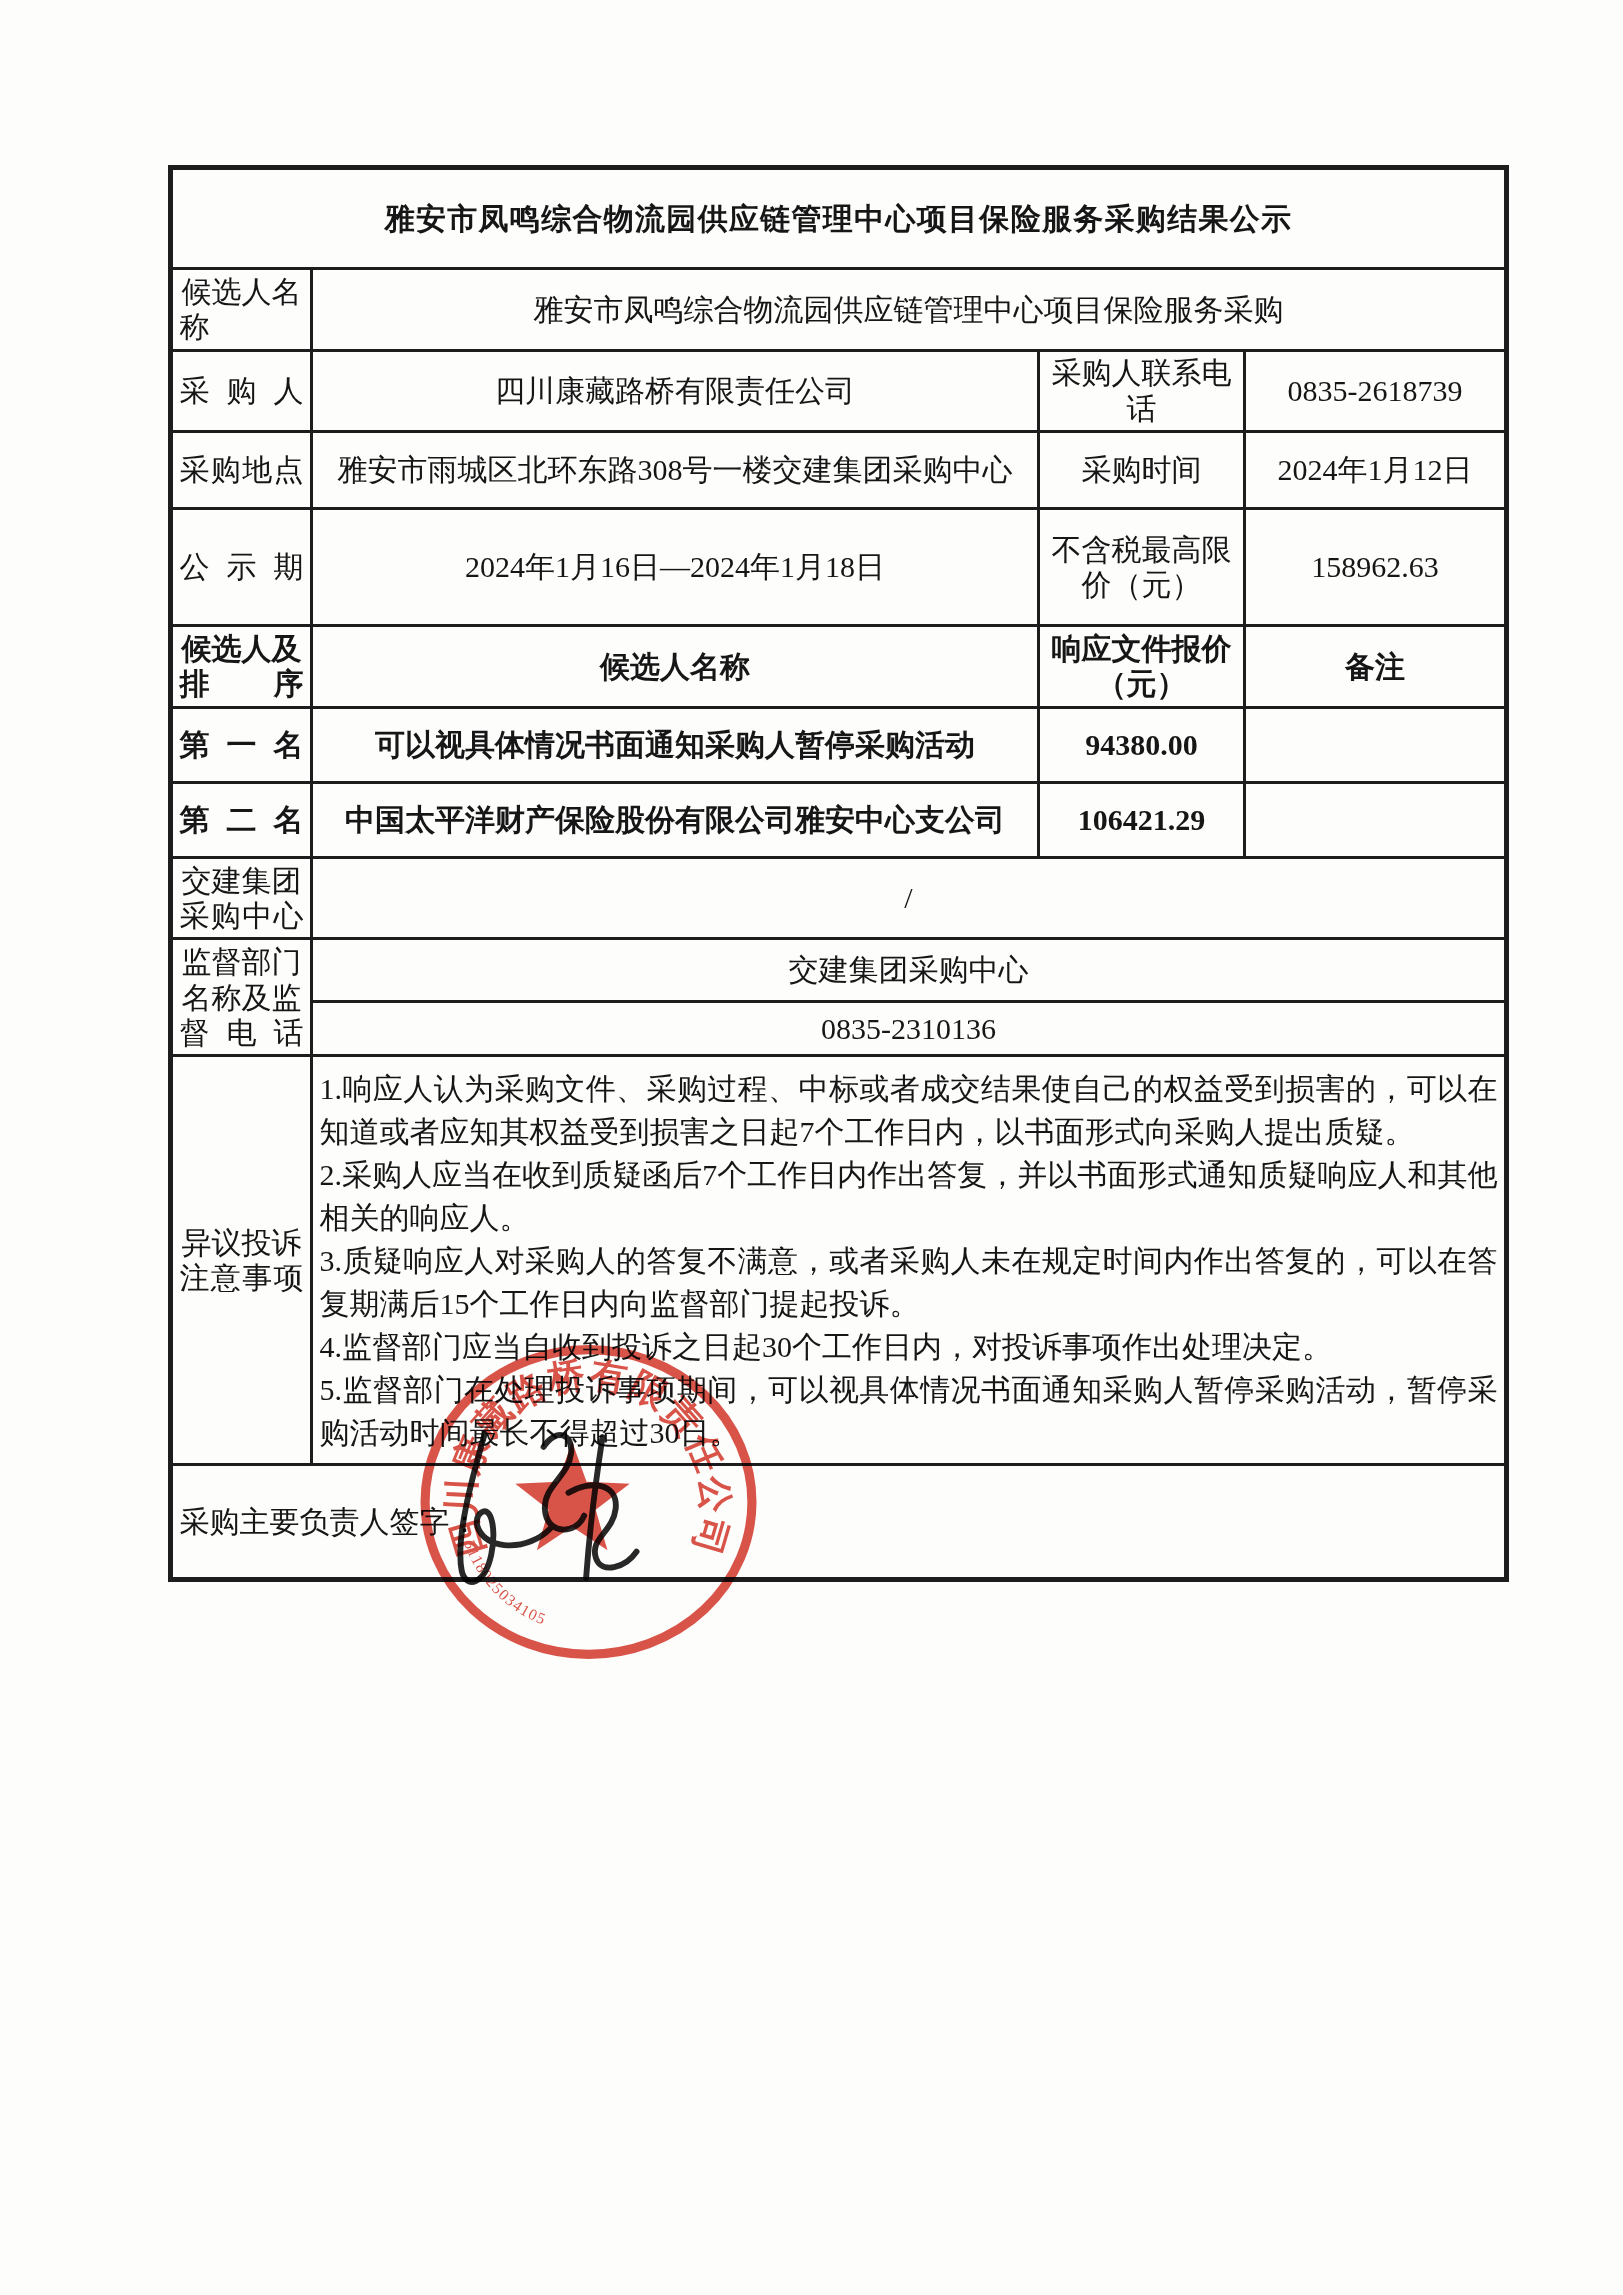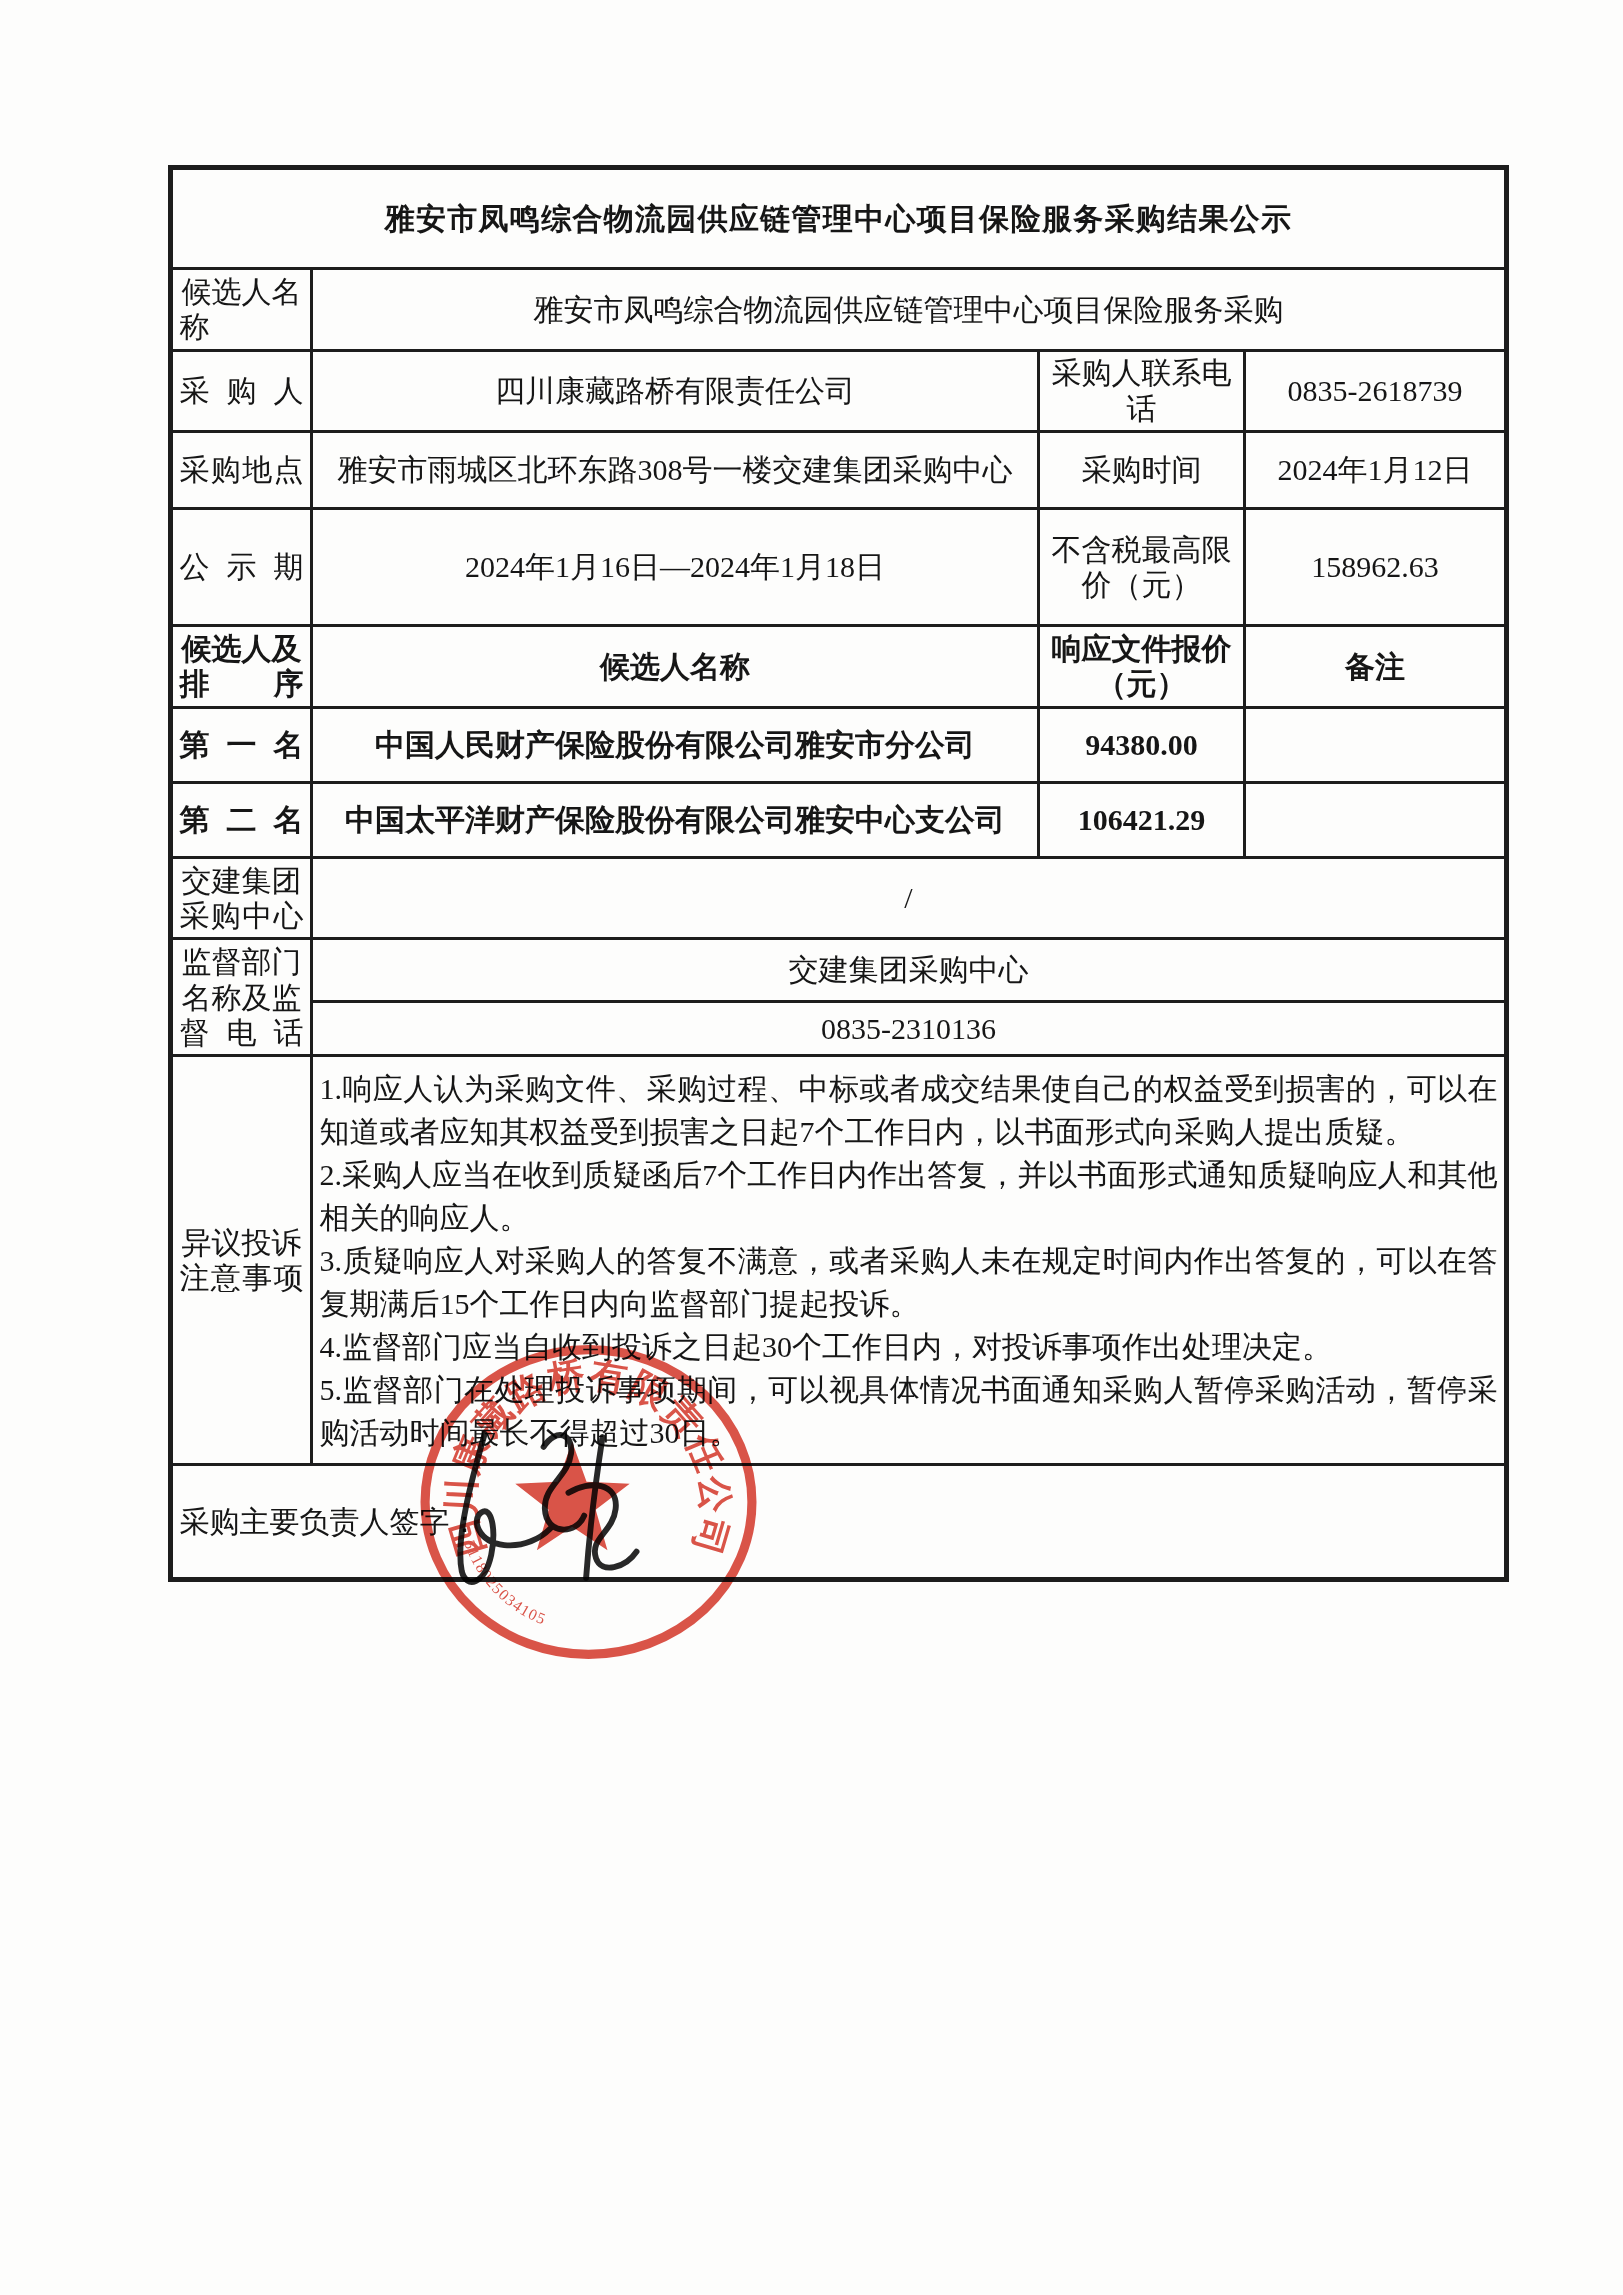--- a/index.html
+++ b/index.html
@@ -128,21 +128,21 @@
 
     <tr class="h115">
       <td class="lab">候选人及排序</td>
       <td>候选人名称</td>
       <td>响应文件报价（元）</td>
       <td>备注</td>
     </tr>
 
     <tr class="h115">
       <td class="lab">第一名</td>
-      <td>中国人民财产保险股份有限公司雅安市分公司</td>
+      <td>可以视具体情况书面通知采购人暂停采购活动</td>
       <td>94380.00</td>
       <td></td>
     </tr>
 
     <tr class="h115">
       <td class="lab">第二名</td>
       <td>中国太平洋财产保险股份有限公司雅安中心支公司</td>
       <td>106421.29</td>
       <td></td>
     </tr>

